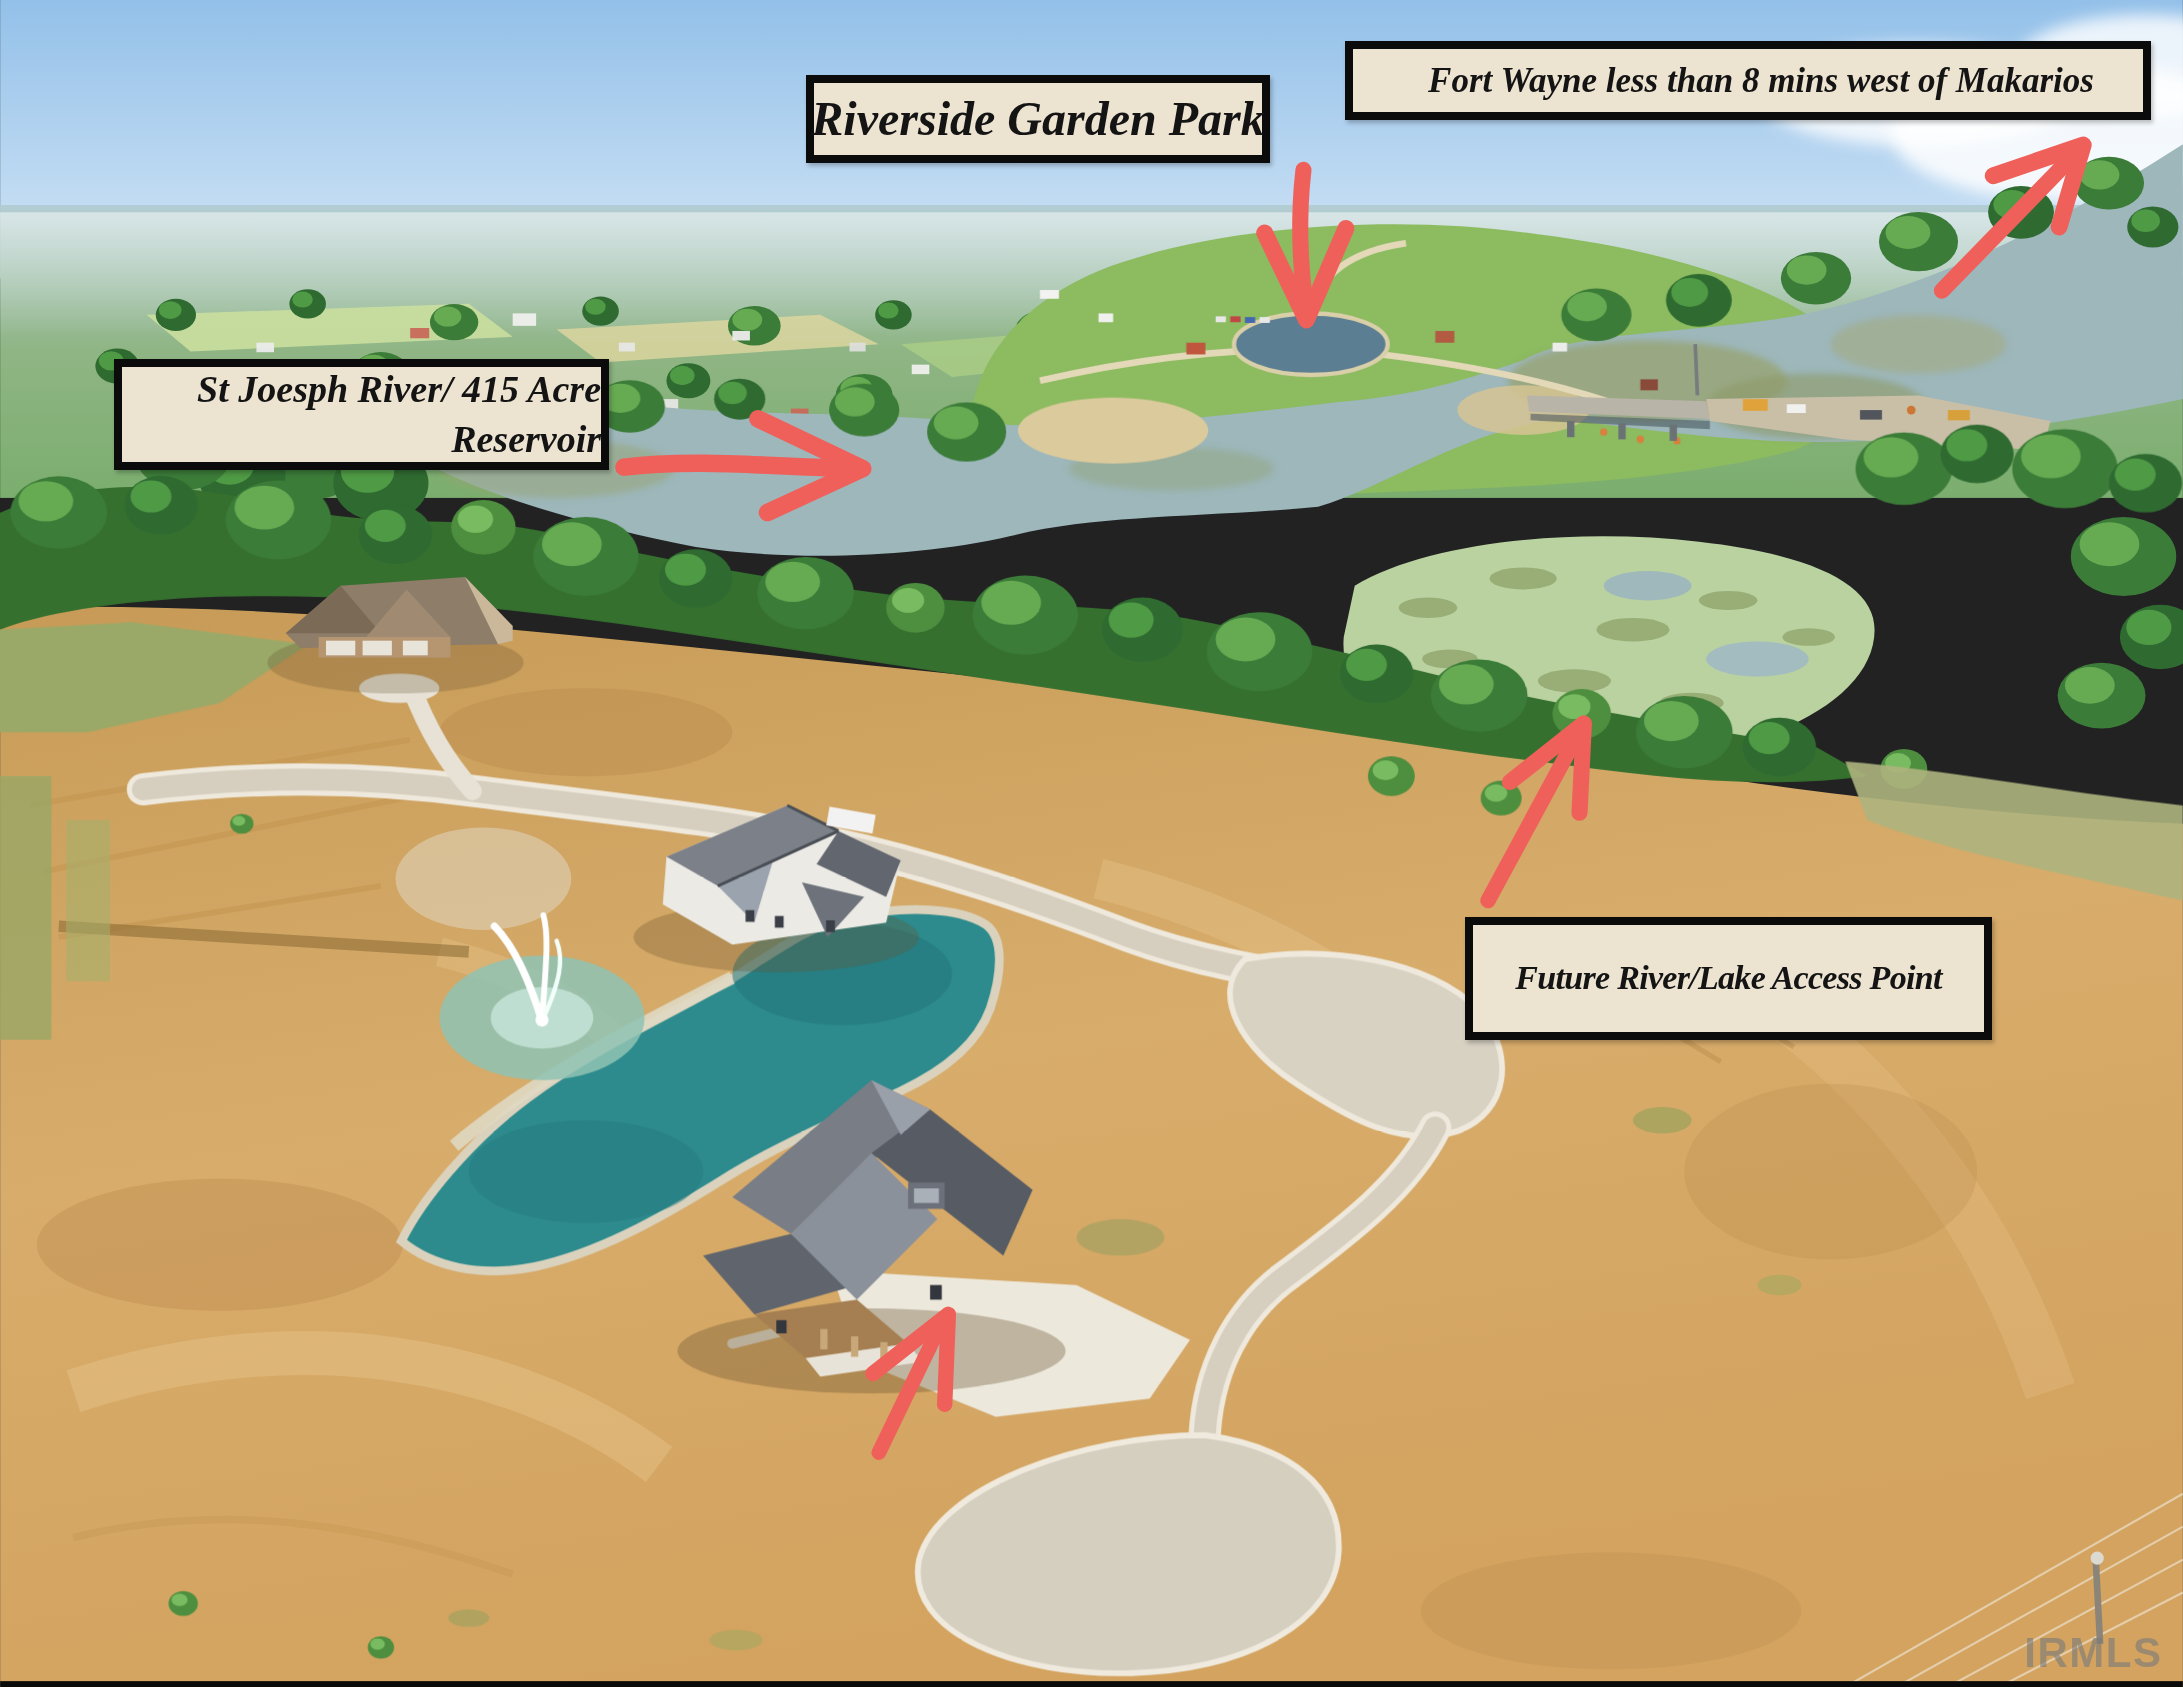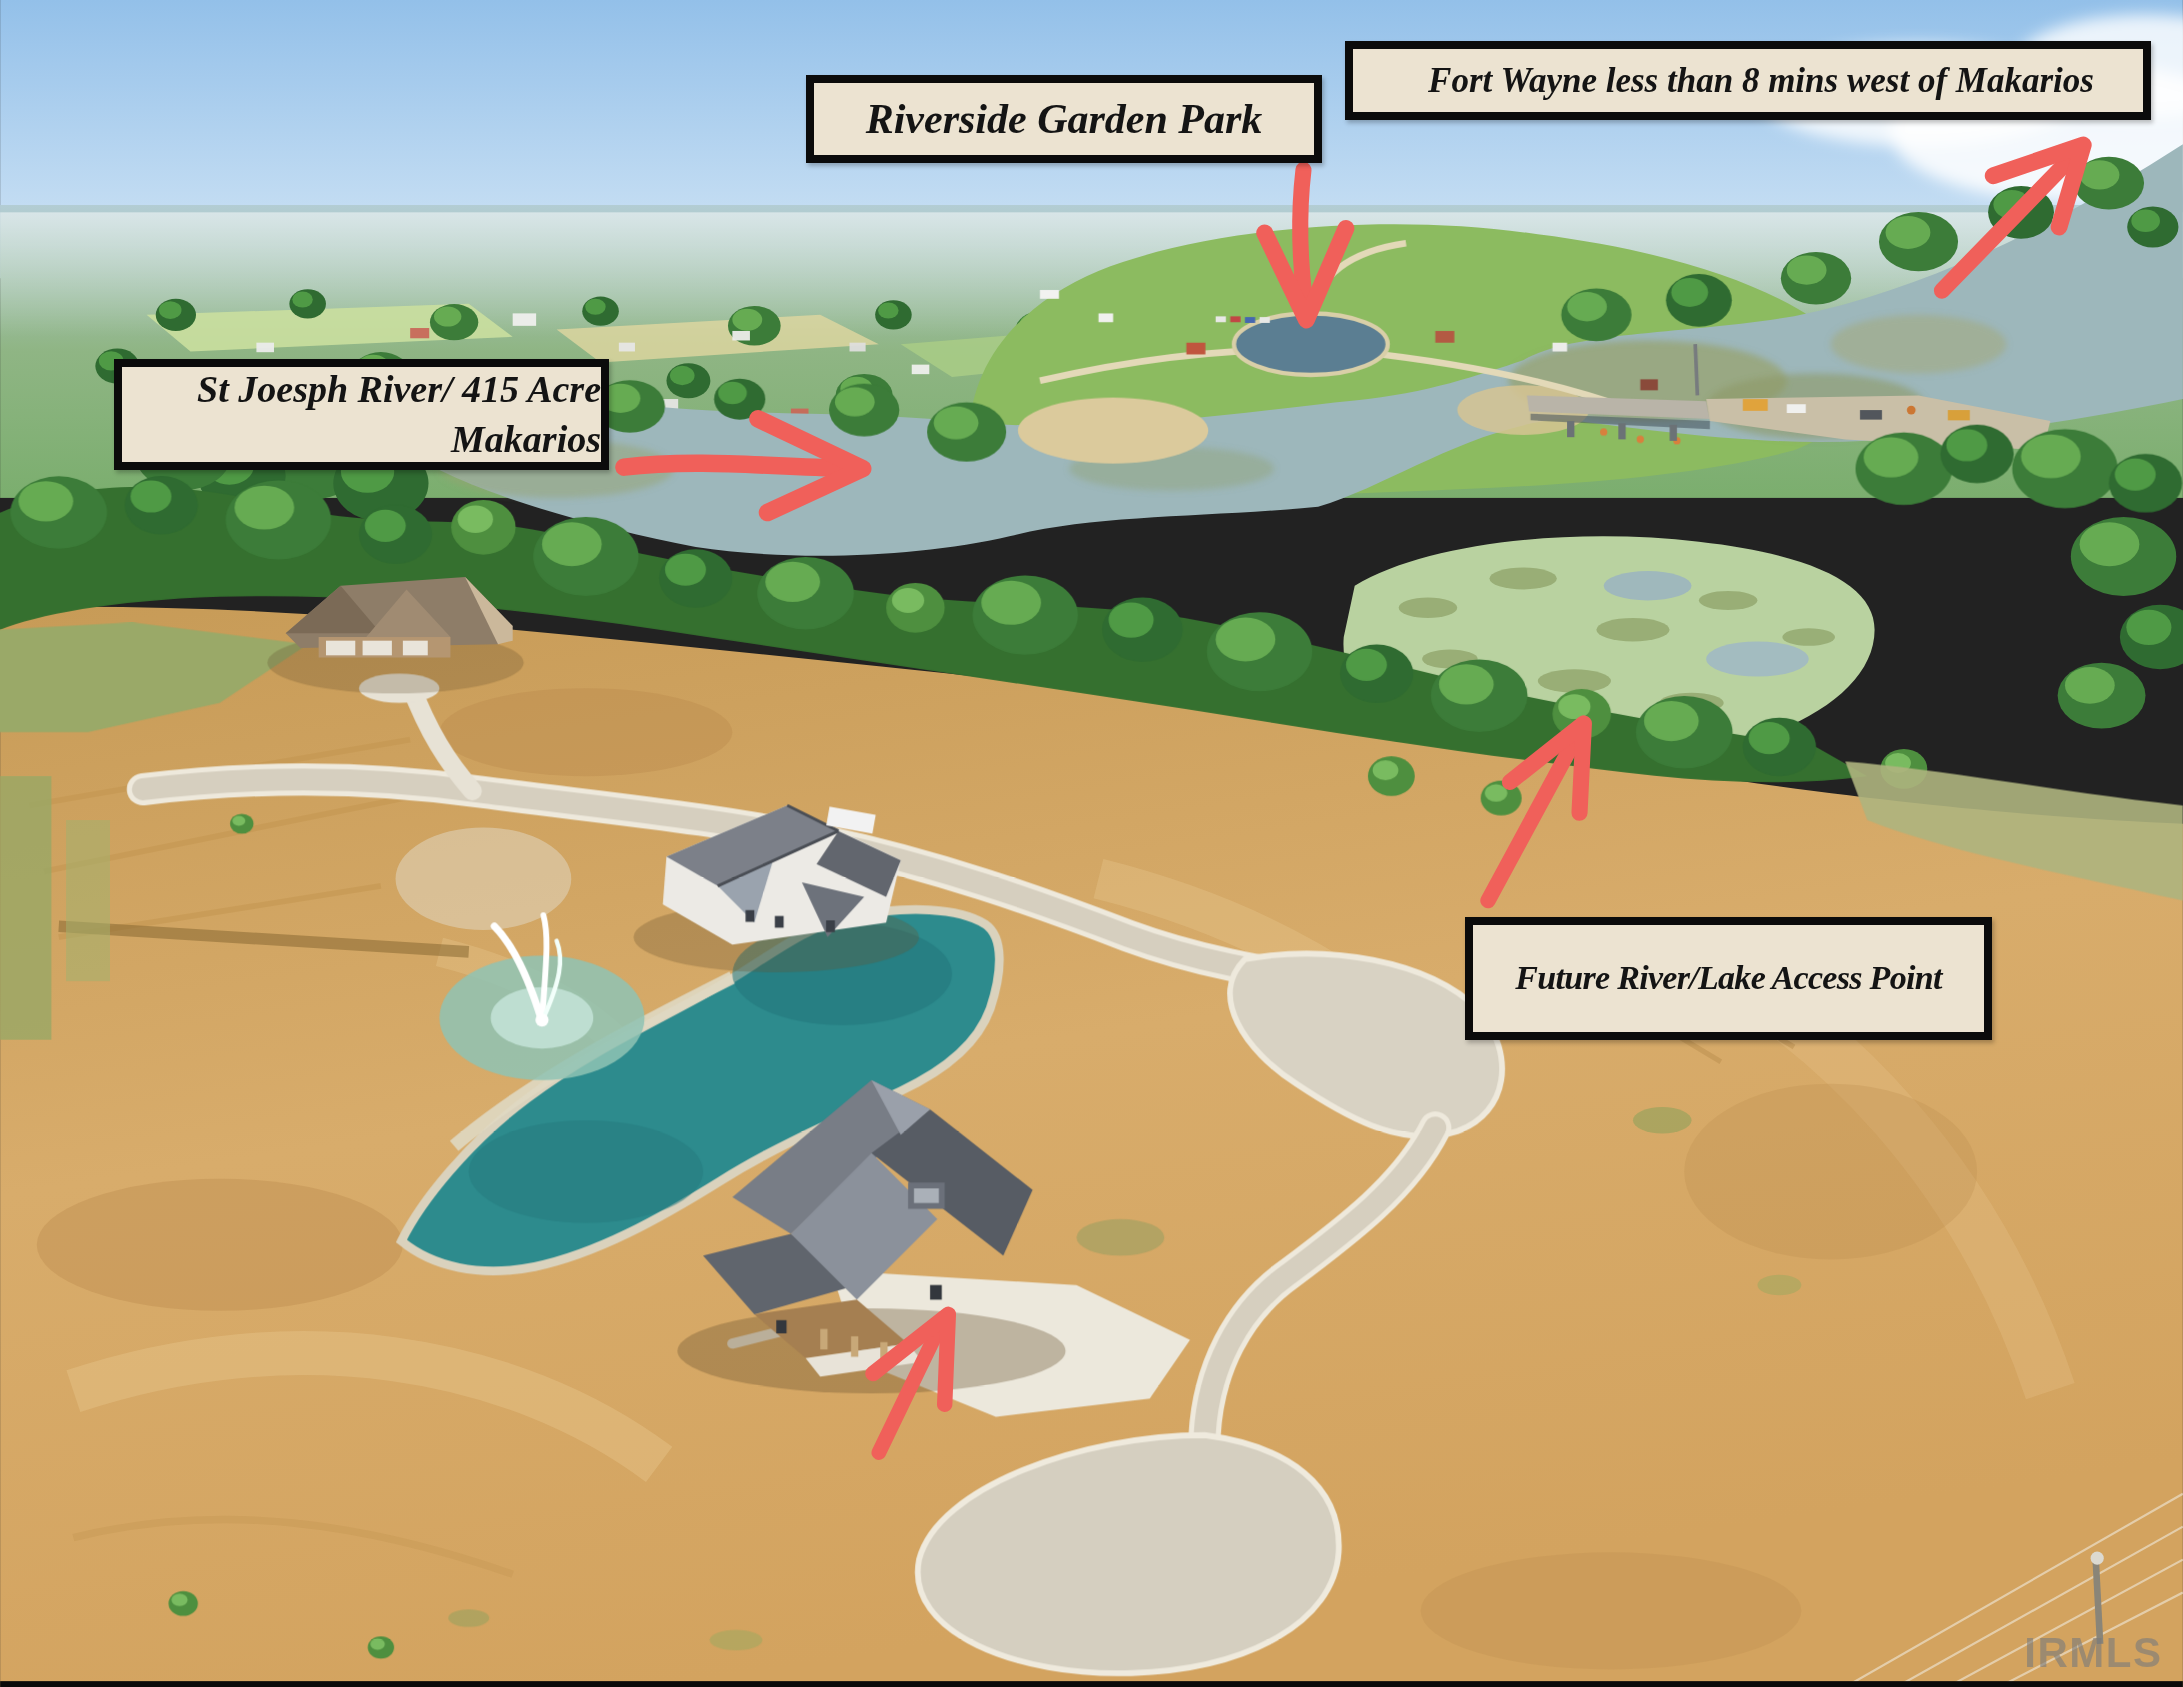--- a/index.html
+++ b/index.html
@@ -5,21 +5,21 @@
   html,body{margin:0;padding:0;background:#222;}
   .scene{position:relative;width:2183px;height:1687px;overflow:hidden;
          font-family:"Liberation Serif",serif;}
   .art{position:absolute;left:0;top:0;width:100%;height:100%;display:block;}
   .label{position:absolute;box-sizing:border-box;background:#ece3d1;
          border:8.8px solid #0b0b0b;display:flex;flex-direction:column;
          justify-content:center;align-items:center;text-align:center;
          font-weight:700;font-style:italic;color:#141414;line-height:1.3;
          white-space:nowrap;box-shadow:2.2px 2.9px 4.4px rgba(0,0,0,.25);}
   .label span{display:block;}
-  .label-park  {left:806px;top:75px;width:516px;height:88px;font-size:42px;text-align:center;}
+  .label-park  {left:806px;top:75px;width:464px;height:88px;font-size:48px;text-align:center;}
   .label-fw    {left:1345px;top:41px;width:806px;height:79px;font-size:35px;padding-left:26px;}
   .label-river {left:114px;top:359px;width:495px;height:111px;font-size:38px;align-items:flex-end;}
   .label-access{left:1465px;top:917px;width:527px;height:123px;font-size:34px;letter-spacing:-0.7px;}
   .label-sale  {left:330px;top:1393px;width:516px;height:132px;font-size:40px;}
   .watermark{position:absolute;right:20.5px;bottom:10.3px;
              font-family:"Liberation Sans",sans-serif;font-weight:700;
              font-size:42px;letter-spacing:1.5px;color:rgba(120,122,124,.6);}
 </style>
 </head>
 <body>
@@ -368,21 +368,21 @@
 </svg>
 
 <div class="label label-park">
   <span>Riverside Garden Park</span>
 </div>
 <div class="label label-fw">
   <span>Fort Wayne less than 8 mins west of Makarios</span>
 </div>
 <div class="label label-river">
   <span>St Joesph River/ 415 Acre</span>
-  <span>Makarios</span>
+  <span>Reservoir</span>
 </div>
 <div class="label label-access">
   <span>Future River/Lake Access Point</span>
 </div>
 
 <div class="watermark">IRMLS</div>
 </div>
 
 
 </body></html>

